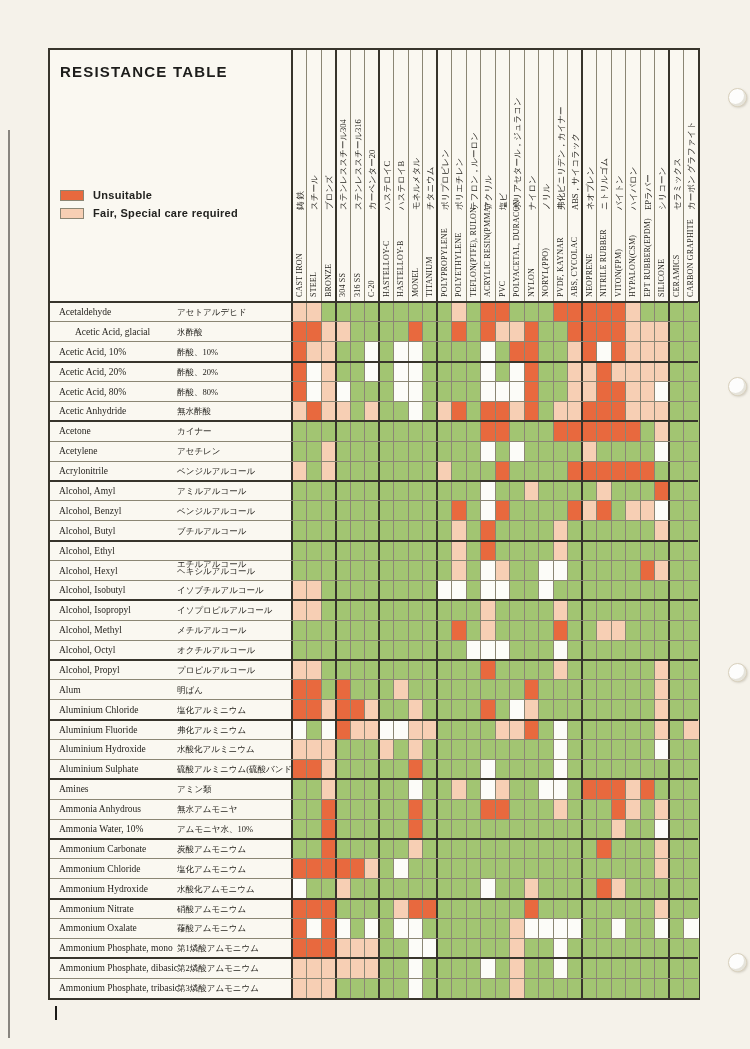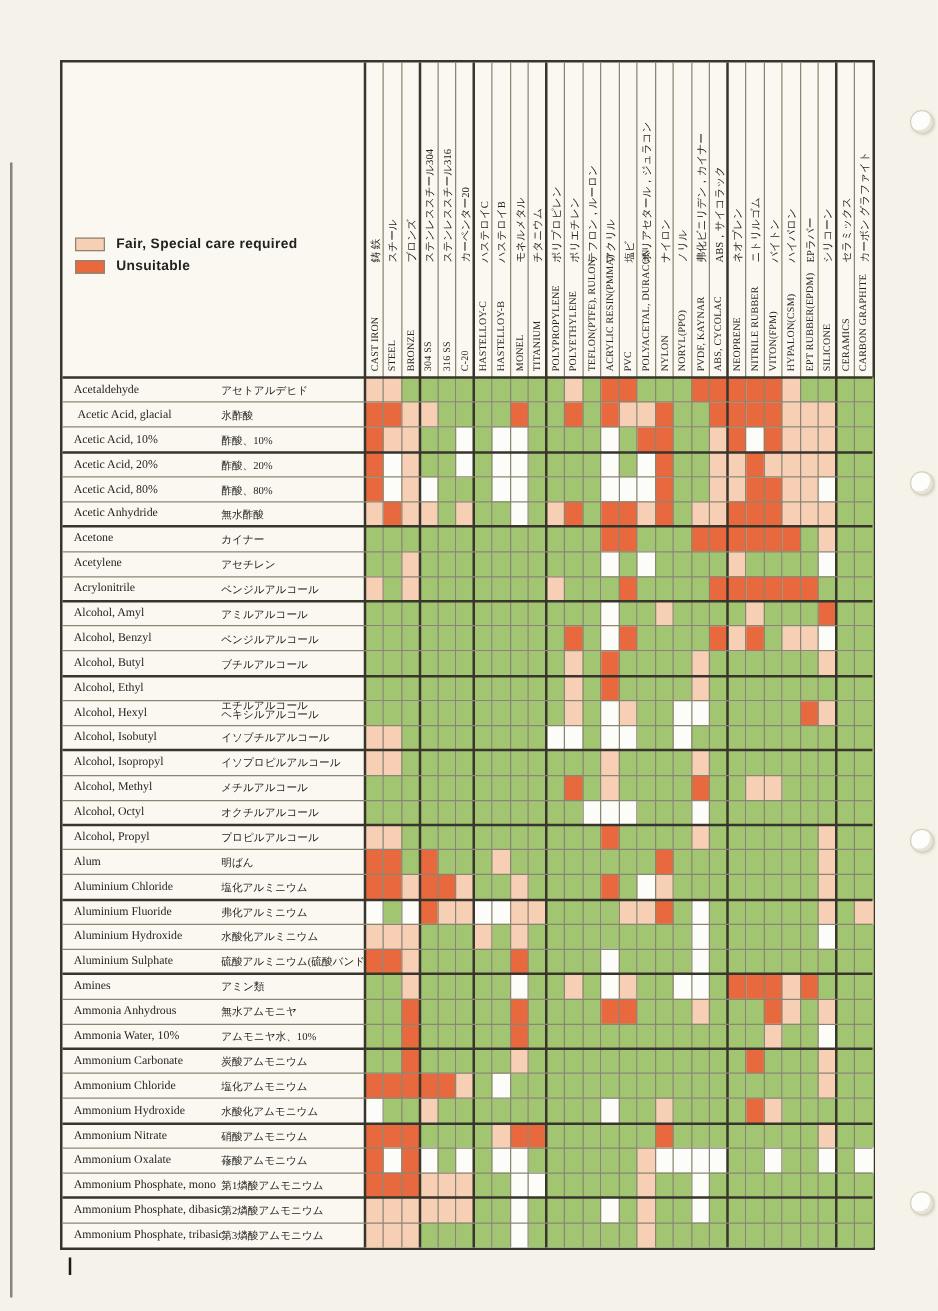--- a/index.html
+++ b/index.html
@@ -32,30 +32,31 @@
     box-shadow:inset -2px -2px 0 rgba(160,150,120,0.25), 1px 1px 2px rgba(120,110,90,0.25);
   }
   #scan-edge-line{position:absolute;left:8px;top:130px;width:2px;height:908px;background:rgba(45,43,38,0.55);}
   #page-tick{position:absolute;left:55px;top:1006px;width:2px;height:14px;background:#1c1b18;}
 </style>
 </head>
 <body>
 
 <div id="table-frame">
   <div class="title-block">
+    <div class="title-line3">RESISTANCE TABLE</div>
   </div>
 
   <div class="legend">
     <div class="legend-row">
+      <span class="legend-swatch" style="background: rgb(232, 105, 62);"></span>
+      <span class="legend-label">Unsuitable</span>
+    </div>
+    <div class="legend-row">
       <span class="legend-swatch" style="background: rgb(247, 207, 180);"></span>
       <span class="legend-label">Fair, Special care required</span>
-    </div>
-    <div class="legend-row">
-      <span class="legend-swatch" style="background: rgb(232, 105, 62);"></span>
-      <span class="legend-label">Unsuitable</span>
     </div>
   </div>
 <div class="lbl-en" style="left: 9px; top: 252px; height: 19.8857px;">Acetaldehyde</div>
     <div class="lbl-ja" style="left: 127px; top: 252px; height: 19.8857px;">アセトアルデヒド</div>
     <div class="cell" style="left: 242px; top: 252px; width: 15.1px; height: 20.39px; background: rgb(247, 207, 180);"></div>
     <div class="cell" style="left: 256.5px; top: 252px; width: 15.1px; height: 20.39px; background: rgb(247, 207, 180);"></div>
     <div class="cell" style="left: 271px; top: 252px; width: 15.1px; height: 20.39px; background: rgb(162, 197, 114);"></div>
     <div class="cell" style="left: 285.5px; top: 252px; width: 15.1px; height: 20.39px; background: rgb(162, 197, 114);"></div>
     <div class="cell" style="left: 300px; top: 252px; width: 15.1px; height: 20.39px; background: rgb(162, 197, 114);"></div>
     <div class="cell" style="left: 314.5px; top: 252px; width: 15.1px; height: 20.39px; background: rgb(162, 197, 114);"></div>
@@ -74,21 +75,21 @@
     <div class="cell" style="left: 503px; top: 252px; width: 15.1px; height: 20.39px; background: rgb(232, 105, 62);"></div>
     <div class="cell" style="left: 517.5px; top: 252px; width: 15.1px; height: 20.39px; background: rgb(232, 105, 62);"></div>
     <div class="cell" style="left: 532px; top: 252px; width: 15.1px; height: 20.39px; background: rgb(232, 105, 62);"></div>
     <div class="cell" style="left: 546.5px; top: 252px; width: 15.1px; height: 20.39px; background: rgb(232, 105, 62);"></div>
     <div class="cell" style="left: 561px; top: 252px; width: 15.1px; height: 20.39px; background: rgb(232, 105, 62);"></div>
     <div class="cell" style="left: 575.5px; top: 252px; width: 15.1px; height: 20.39px; background: rgb(247, 207, 180);"></div>
     <div class="cell" style="left: 590px; top: 252px; width: 15.1px; height: 20.39px; background: rgb(162, 197, 114);"></div>
     <div class="cell" style="left: 604.5px; top: 252px; width: 15.1px; height: 20.39px; background: rgb(162, 197, 114);"></div>
     <div class="cell" style="left: 619px; top: 252px; width: 15.1px; height: 20.39px; background: rgb(162, 197, 114);"></div>
     <div class="cell" style="left: 633.5px; top: 252px; width: 15.1px; height: 20.39px; background: rgb(162, 197, 114);"></div>
-    <div class="lbl-en" style="left: 12px; top: 271.886px; height: 19.8857px;">Acetic Acid, glacial</div>
+    <div class="lbl-en" style="left: 25px; top: 271.886px; height: 19.8857px;">Acetic Acid, glacial</div>
     <div class="lbl-ja" style="left: 127px; top: 271.886px; height: 19.8857px;">氷酢酸</div>
     <div class="cell" style="left: 242px; top: 271.89px; width: 15.1px; height: 20.39px; background: rgb(232, 105, 62);"></div>
     <div class="cell" style="left: 256.5px; top: 271.89px; width: 15.1px; height: 20.39px; background: rgb(232, 105, 62);"></div>
     <div class="cell" style="left: 271px; top: 271.89px; width: 15.1px; height: 20.39px; background: rgb(247, 207, 180);"></div>
     <div class="cell" style="left: 285.5px; top: 271.89px; width: 15.1px; height: 20.39px; background: rgb(247, 207, 180);"></div>
     <div class="cell" style="left: 300px; top: 271.89px; width: 15.1px; height: 20.39px; background: rgb(162, 197, 114);"></div>
     <div class="cell" style="left: 314.5px; top: 271.89px; width: 15.1px; height: 20.39px; background: rgb(162, 197, 114);"></div>
     <div class="cell" style="left: 329px; top: 271.89px; width: 15.1px; height: 20.39px; background: rgb(162, 197, 114);"></div>
     <div class="cell" style="left: 343.5px; top: 271.89px; width: 15.1px; height: 20.39px; background: rgb(162, 197, 114);"></div>
     <div class="cell" style="left: 358px; top: 271.89px; width: 15.1px; height: 20.39px; background: rgb(232, 105, 62);"></div>

